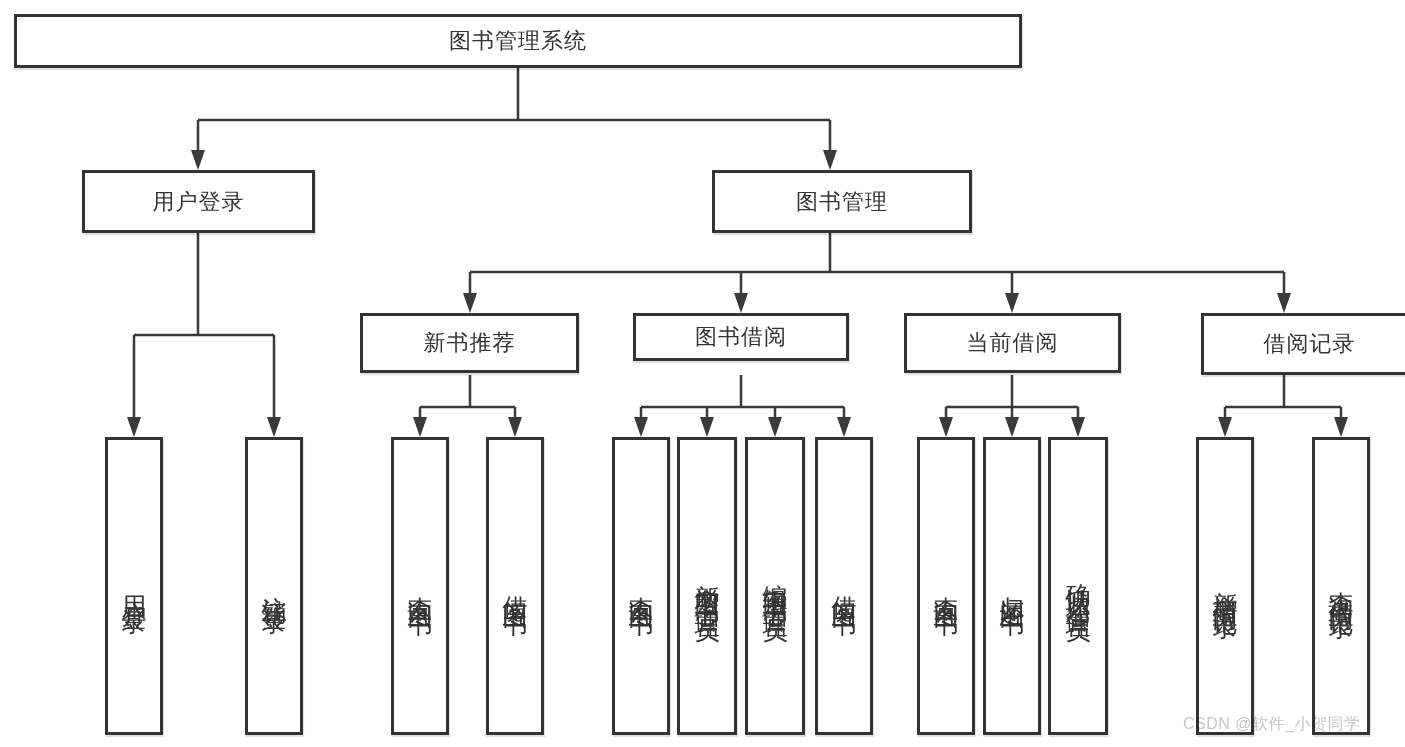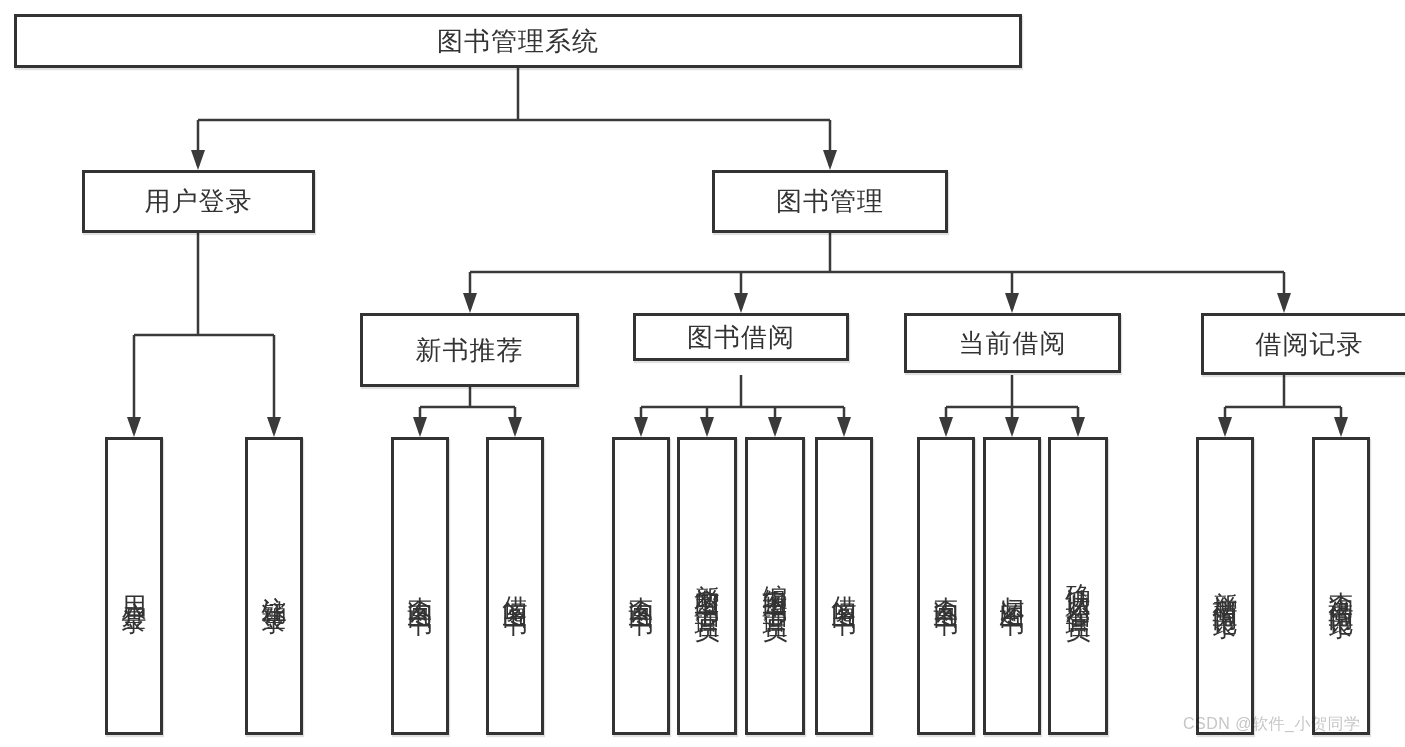--- a/index.html
+++ b/index.html
@@ -21,34 +21,34 @@
   .canvas { position: absolute; inset: 0; }
   .connectors { position: absolute; left: 0; top: 0; z-index: 1; color: var(--line); }
   .box {
     position: absolute;
     background: var(--background);
     border: 3px solid var(--box-border);
     display: flex; align-items: center; justify-content: center;
     z-index: 2;
     box-shadow: 1px 2px 1px rgba(0,0,0,0.12);
   }
-  .hbox { font-size: 26px; letter-spacing: 1px; }
+  .hbox { font-size: 22px; letter-spacing: 1px; }
   .vbox span {
     writing-mode: vertical-rl;
     text-orientation: mixed;
     font-size: 25px;
     letter-spacing: 5px;
     line-height: 1;
     padding-bottom: 0px;
   }
   
   .n-root  { left: 14px;  top: 14px;  width: 1008px; height: 54px; }
   .n-l2a   { left: 82px;  top: 170px; width: 233px;  height: 63px; }
-  .n-l2b   { left: 712px; top: 170px; width: 236px;  height: 63px; }
-  .n-l3a   { left: 360px; top: 313px; width: 219px;  height: 74px; }
+  .n-l2b   { left: 712px; top: 170px; width: 260px;  height: 63px; }
+  .n-l3a   { left: 360px; top: 313px; width: 219px;  height: 60px; }
   .n-l3b   { left: 633px; top: 313px; width: 216px;  height: 48px; }
   .n-l3c   { left: 904px; top: 313px; width: 217px;  height: 60px; }
   .n-l3d   { left: 1175px;top: 313px; width: 217px;  height: 62px; margin-left: 26px; }
   
   .leaf { top: 437px; height: 298px; width: 58px; }
   .n-ua { left: 105px; }
   .n-ub { left: 245px; }
   .n-na { left: 391px; }
   .n-nb { left: 486px; }
   .n-ba { left: 612px; }

